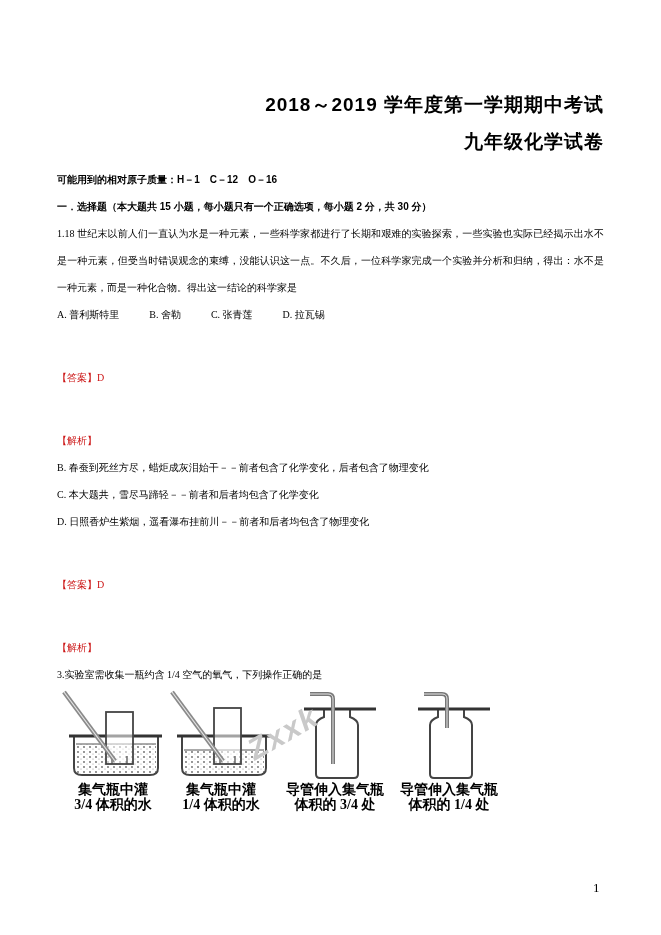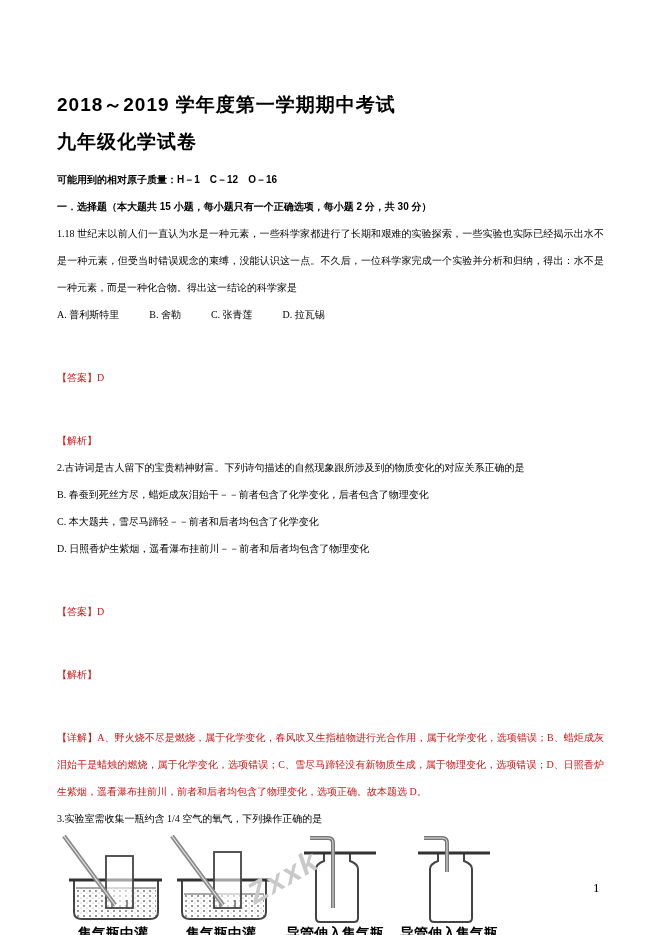--- a/index.html
+++ b/index.html
@@ -18,21 +18,21 @@
     position: absolute;
     left: 57px;
     top: 86px;
     width: 547px;
   }
   .title {
     font-family: "Liberation Sans", "DejaVu Sans", sans-serif;
     font-weight: bold;
     font-size: 19px;
     line-height: 37px;
-    text-align: left;
+    text-align: right;
     letter-spacing: 1px;
   }
   .hei {
     font-family: "Liberation Sans", "DejaVu Sans", sans-serif;
     font-weight: bold;
   }
   .line, .just {
     font-size: 10px;
     line-height: 27px;
     min-height: 27px;
@@ -89,27 +89,25 @@
     <div class="title">九年级化学试卷</div>
 
     <div class="line hei gap-sm">可能用到的相对原子质量：H－1　C－12　O－16</div>
     <div class="line hei">一．选择题（本大题共 15 小题，每小题只有一个正确选项，每小题 2 分，共 30 分）</div>
 
     <div class="just">1.18 世纪末以前人们一直认为水是一种元素，一些科学家都进行了长期和艰难的实验探索，一些实验也实际已经揭示出水不是一种元素，但受当时错误观念的束缚，没能认识这一点。不久后，一位科学家完成一个实验并分析和归纳，得出：水不是一种元素，而是一种化合物。得出这一结论的科学家是</div>
     <div class="line">A. 普利斯特里　　　B. 舍勒　　　C. 张青莲　　　D. 拉瓦锡</div>
     <div class="line red">【答案】D</div>
     <div class="line red">【解析】</div>
 
-    <div class="just">2.古诗词是古人留下的宝贵精神财富。下列诗句描述的自然现象跟所涉及到的物质变化的对应关系正确的是</div>
     <div class="line">B. 春蚕到死丝方尽，蜡炬成灰泪始干－－前者包含了化学变化，后者包含了物理变化</div>
     <div class="line">C. 本大题共，雪尽马蹄轻－－前者和后者均包含了化学变化</div>
     <div class="line">D. 日照香炉生紫烟，遥看瀑布挂前川－－前者和后者均包含了物理变化</div>
     <div class="line red">【答案】D</div>
     <div class="line red">【解析】</div>
-    <div class="just red">【详解】A、野火烧不尽是燃烧，属于化学变化，春风吹又生指植物进行光合作用，属于化学变化，选项错误；B、蜡炬成灰泪始干是蜡烛的燃烧，属于化学变化，选项错误；C、雪尽马蹄轻没有新物质生成，属于物理变化，选项错误；D、日照香炉生紫烟，遥看瀑布挂前川，前者和后者均包含了物理变化，选项正确。故本题选 D。</div>
 
     <div class="line">3.实验室需收集一瓶约含 1/4 空气的氧气，下列操作正确的是</div>
 
     <div class="figures">
 
       <div class="fig" style="left:0px">
         <svg width="110" height="92" viewBox="0 0 110 92" aria-hidden="true">
           <defs>
             <pattern id="dotsA" width="6" height="5" patternUnits="userSpaceOnUse">
               <circle cx="2" cy="2" r="0.9" fill="#666"></circle>

